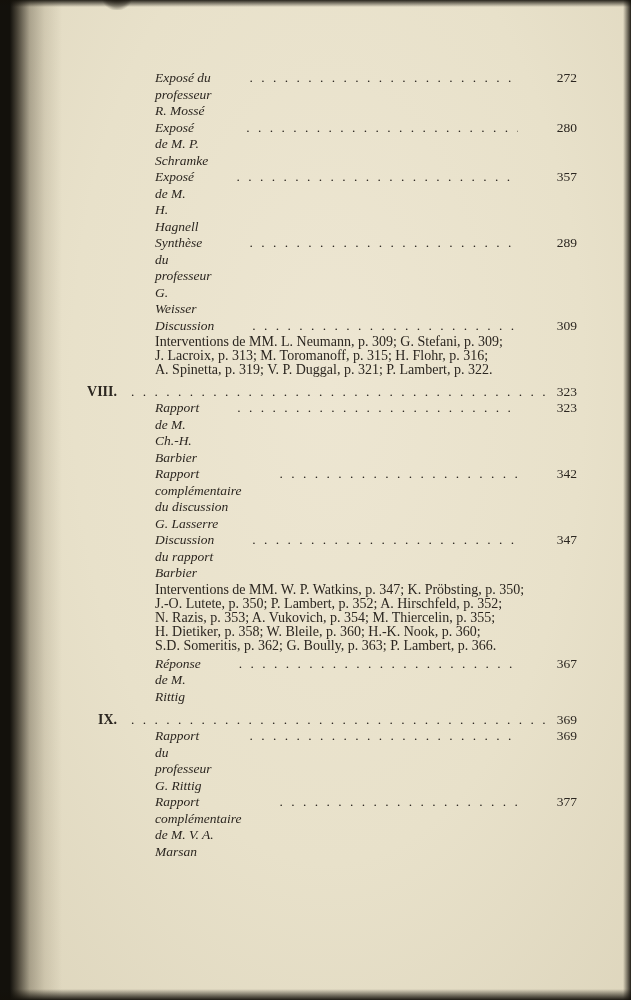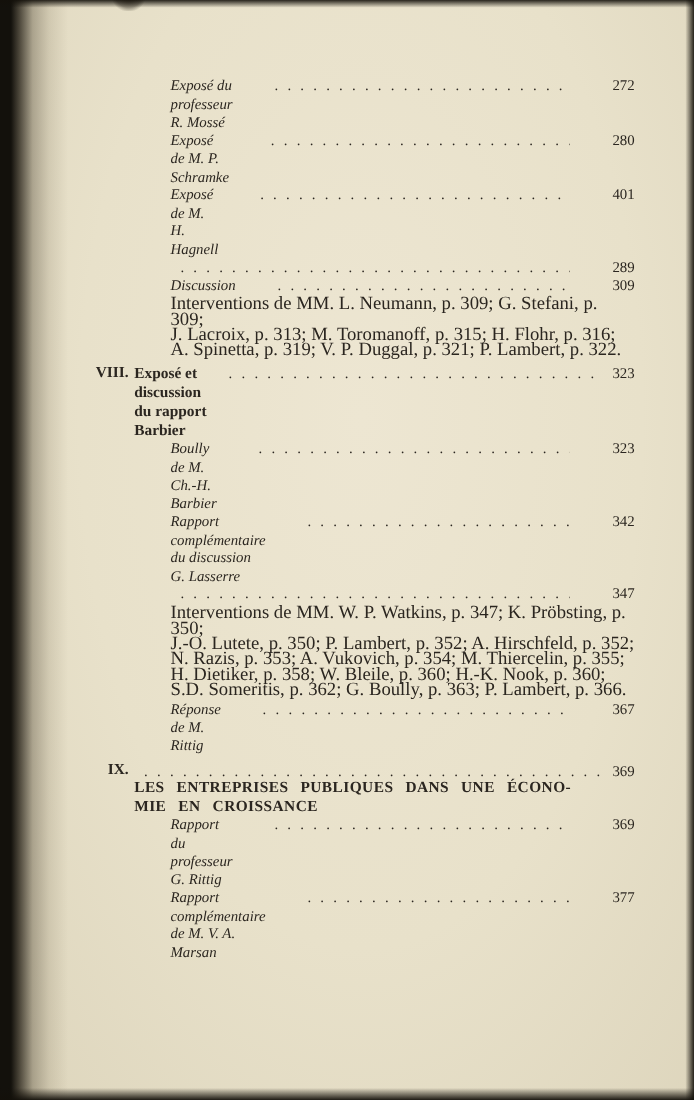--- a/index.html
+++ b/index.html
@@ -61,21 +61,21 @@
     position: absolute; left: 0; top: 0; width: 32px; text-align: right;
   }
   .subtitle {
     padding-left: 37px;
     font-weight: bold; font-size: 14px; line-height: 16.5px;
     letter-spacing: .4px; word-spacing: 7px;
     white-space: pre-line;
   }
   .interventions {
     padding-left: 70px;
-    font-size: 17px; line-height: 14px;
+    font-size: 14px; line-height: 14px;
     white-space: pre-line;
     margin: 1px 0 3px 0;
   }
   .dots {
     flex: 1 1 auto; overflow: hidden; white-space: nowrap;
     font-weight: normal; font-style: normal;
     font-size: 13.5px;
     letter-spacing: 2.5px;
     padding: 0 4px 0 9px;
     color: #2b2620;
@@ -108,71 +108,70 @@
           <span class="pg">272</span>
         </div>
         <div class="row item">
           <span class="txt">Exposé de M. P. Schramke</span>
           <span class="dots">. . . . . . . . . . . . . . . . . . . . . . . . . . . . . . . . . . . . . . . . . . . . . . . . . . . . . . . . . . . . . . . . . . . . . . . . . . . . . . . . . . . . . . . . . . </span>
           <span class="pg">280</span>
         </div>
         <div class="row item">
           <span class="txt">Exposé de M. H. Hagnell</span>
           <span class="dots">. . . . . . . . . . . . . . . . . . . . . . . . . . . . . . . . . . . . . . . . . . . . . . . . . . . . . . . . . . . . . . . . . . . . . . . . . . . . . . . . . . . . . . . . . . </span>
-          <span class="pg">401</span>
+          <span class="pg">357</span>
         </div>
         <div class="row item">
+          <span class="txt">Synthèse du professeur G. Weisser</span>
           <span class="dots">. . . . . . . . . . . . . . . . . . . . . . . . . . . . . . . . . . . . . . . . . . . . . . . . . . . . . . . . . . . . . . . . . . . . . . . . . . . . . . . . . . . . . . . . . . </span>
           <span class="pg">289</span>
         </div>
         <div class="row item">
           <span class="txt">Discussion</span>
           <span class="dots">. . . . . . . . . . . . . . . . . . . . . . . . . . . . . . . . . . . . . . . . . . . . . . . . . . . . . . . . . . . . . . . . . . . . . . . . . . . . . . . . . . . . . . . . . . </span>
           <span class="pg">309</span>
         </div>
         <div class="interventions">Interventions de MM. L. Neumann, p. 309; G. Stefani, p. 309;
 J. Lacroix, p. 313; M. Toromanoff, p. 315; H. Flohr, p. 316;
 A. Spinetta, p. 319; V. P. Duggal, p. 321; P. Lambert, p. 322.</div>
         <div class="row section">
           <span class="num">VIII.</span>
-          <span class="txt">Exposé et discussion du rapport Barbier</span>
           <span class="dots">. . . . . . . . . . . . . . . . . . . . . . . . . . . . . . . . . . . . . . . . . . . . . . . . . . . . . . . . . . . . . . . . . . . . . . . . . . . . . . . . . . . . . . . . . . </span>
           <span class="pg">323</span>
         </div>
         <div class="row item">
-          <span class="txt">Boully de M. Ch.-H. Barbier</span>
+          <span class="txt">Rapport de M. Ch.-H. Barbier</span>
           <span class="dots">. . . . . . . . . . . . . . . . . . . . . . . . . . . . . . . . . . . . . . . . . . . . . . . . . . . . . . . . . . . . . . . . . . . . . . . . . . . . . . . . . . . . . . . . . . </span>
           <span class="pg">323</span>
         </div>
         <div class="row item">
           <span class="txt">Rapport complémentaire du discussion G. Lasserre</span>
           <span class="dots">. . . . . . . . . . . . . . . . . . . . . . . . . . . . . . . . . . . . . . . . . . . . . . . . . . . . . . . . . . . . . . . . . . . . . . . . . . . . . . . . . . . . . . . . . . </span>
           <span class="pg">342</span>
         </div>
         <div class="row item">
+          <span class="txt">Discussion du rapport Barbier</span>
           <span class="dots">. . . . . . . . . . . . . . . . . . . . . . . . . . . . . . . . . . . . . . . . . . . . . . . . . . . . . . . . . . . . . . . . . . . . . . . . . . . . . . . . . . . . . . . . . . </span>
           <span class="pg">347</span>
         </div>
         <div class="interventions">Interventions de MM. W. P. Watkins, p. 347; K. Pröbsting, p. 350;
 J.-O. Lutete, p. 350; P. Lambert, p. 352; A. Hirschfeld, p. 352;
 N. Razis, p. 353; A. Vukovich, p. 354; M. Thiercelin, p. 355;
 H. Dietiker, p. 358; W. Bleile, p. 360; H.-K. Nook, p. 360;
 S.D. Someritis, p. 362; G. Boully, p. 363; P. Lambert, p. 366.</div>
         <div class="row item">
           <span class="txt">Réponse de M. Rittig</span>
           <span class="dots">. . . . . . . . . . . . . . . . . . . . . . . . . . . . . . . . . . . . . . . . . . . . . . . . . . . . . . . . . . . . . . . . . . . . . . . . . . . . . . . . . . . . . . . . . . </span>
           <span class="pg">367</span>
         </div>
         <div class="row section">
           <span class="num">IX.</span>
           <span class="dots">. . . . . . . . . . . . . . . . . . . . . . . . . . . . . . . . . . . . . . . . . . . . . . . . . . . . . . . . . . . . . . . . . . . . . . . . . . . . . . . . . . . . . . . . . . </span>
           <span class="pg">369</span>
         </div>
-        <div class="subtitle">LES ENTREPRISES PUBLIQUES DANS UNE ÉCONO-
-MIE EN CROISSANCE</div>
         <div class="row item">
           <span class="txt">Rapport du professeur G. Rittig</span>
           <span class="dots">. . . . . . . . . . . . . . . . . . . . . . . . . . . . . . . . . . . . . . . . . . . . . . . . . . . . . . . . . . . . . . . . . . . . . . . . . . . . . . . . . . . . . . . . . . </span>
           <span class="pg">369</span>
         </div>
         <div class="row item">
           <span class="txt">Rapport complémentaire de M. V. A. Marsan</span>
           <span class="dots">. . . . . . . . . . . . . . . . . . . . . . . . . . . . . . . . . . . . . . . . . . . . . . . . . . . . . . . . . . . . . . . . . . . . . . . . . . . . . . . . . . . . . . . . . . </span>
           <span class="pg">377</span>
         </div>

